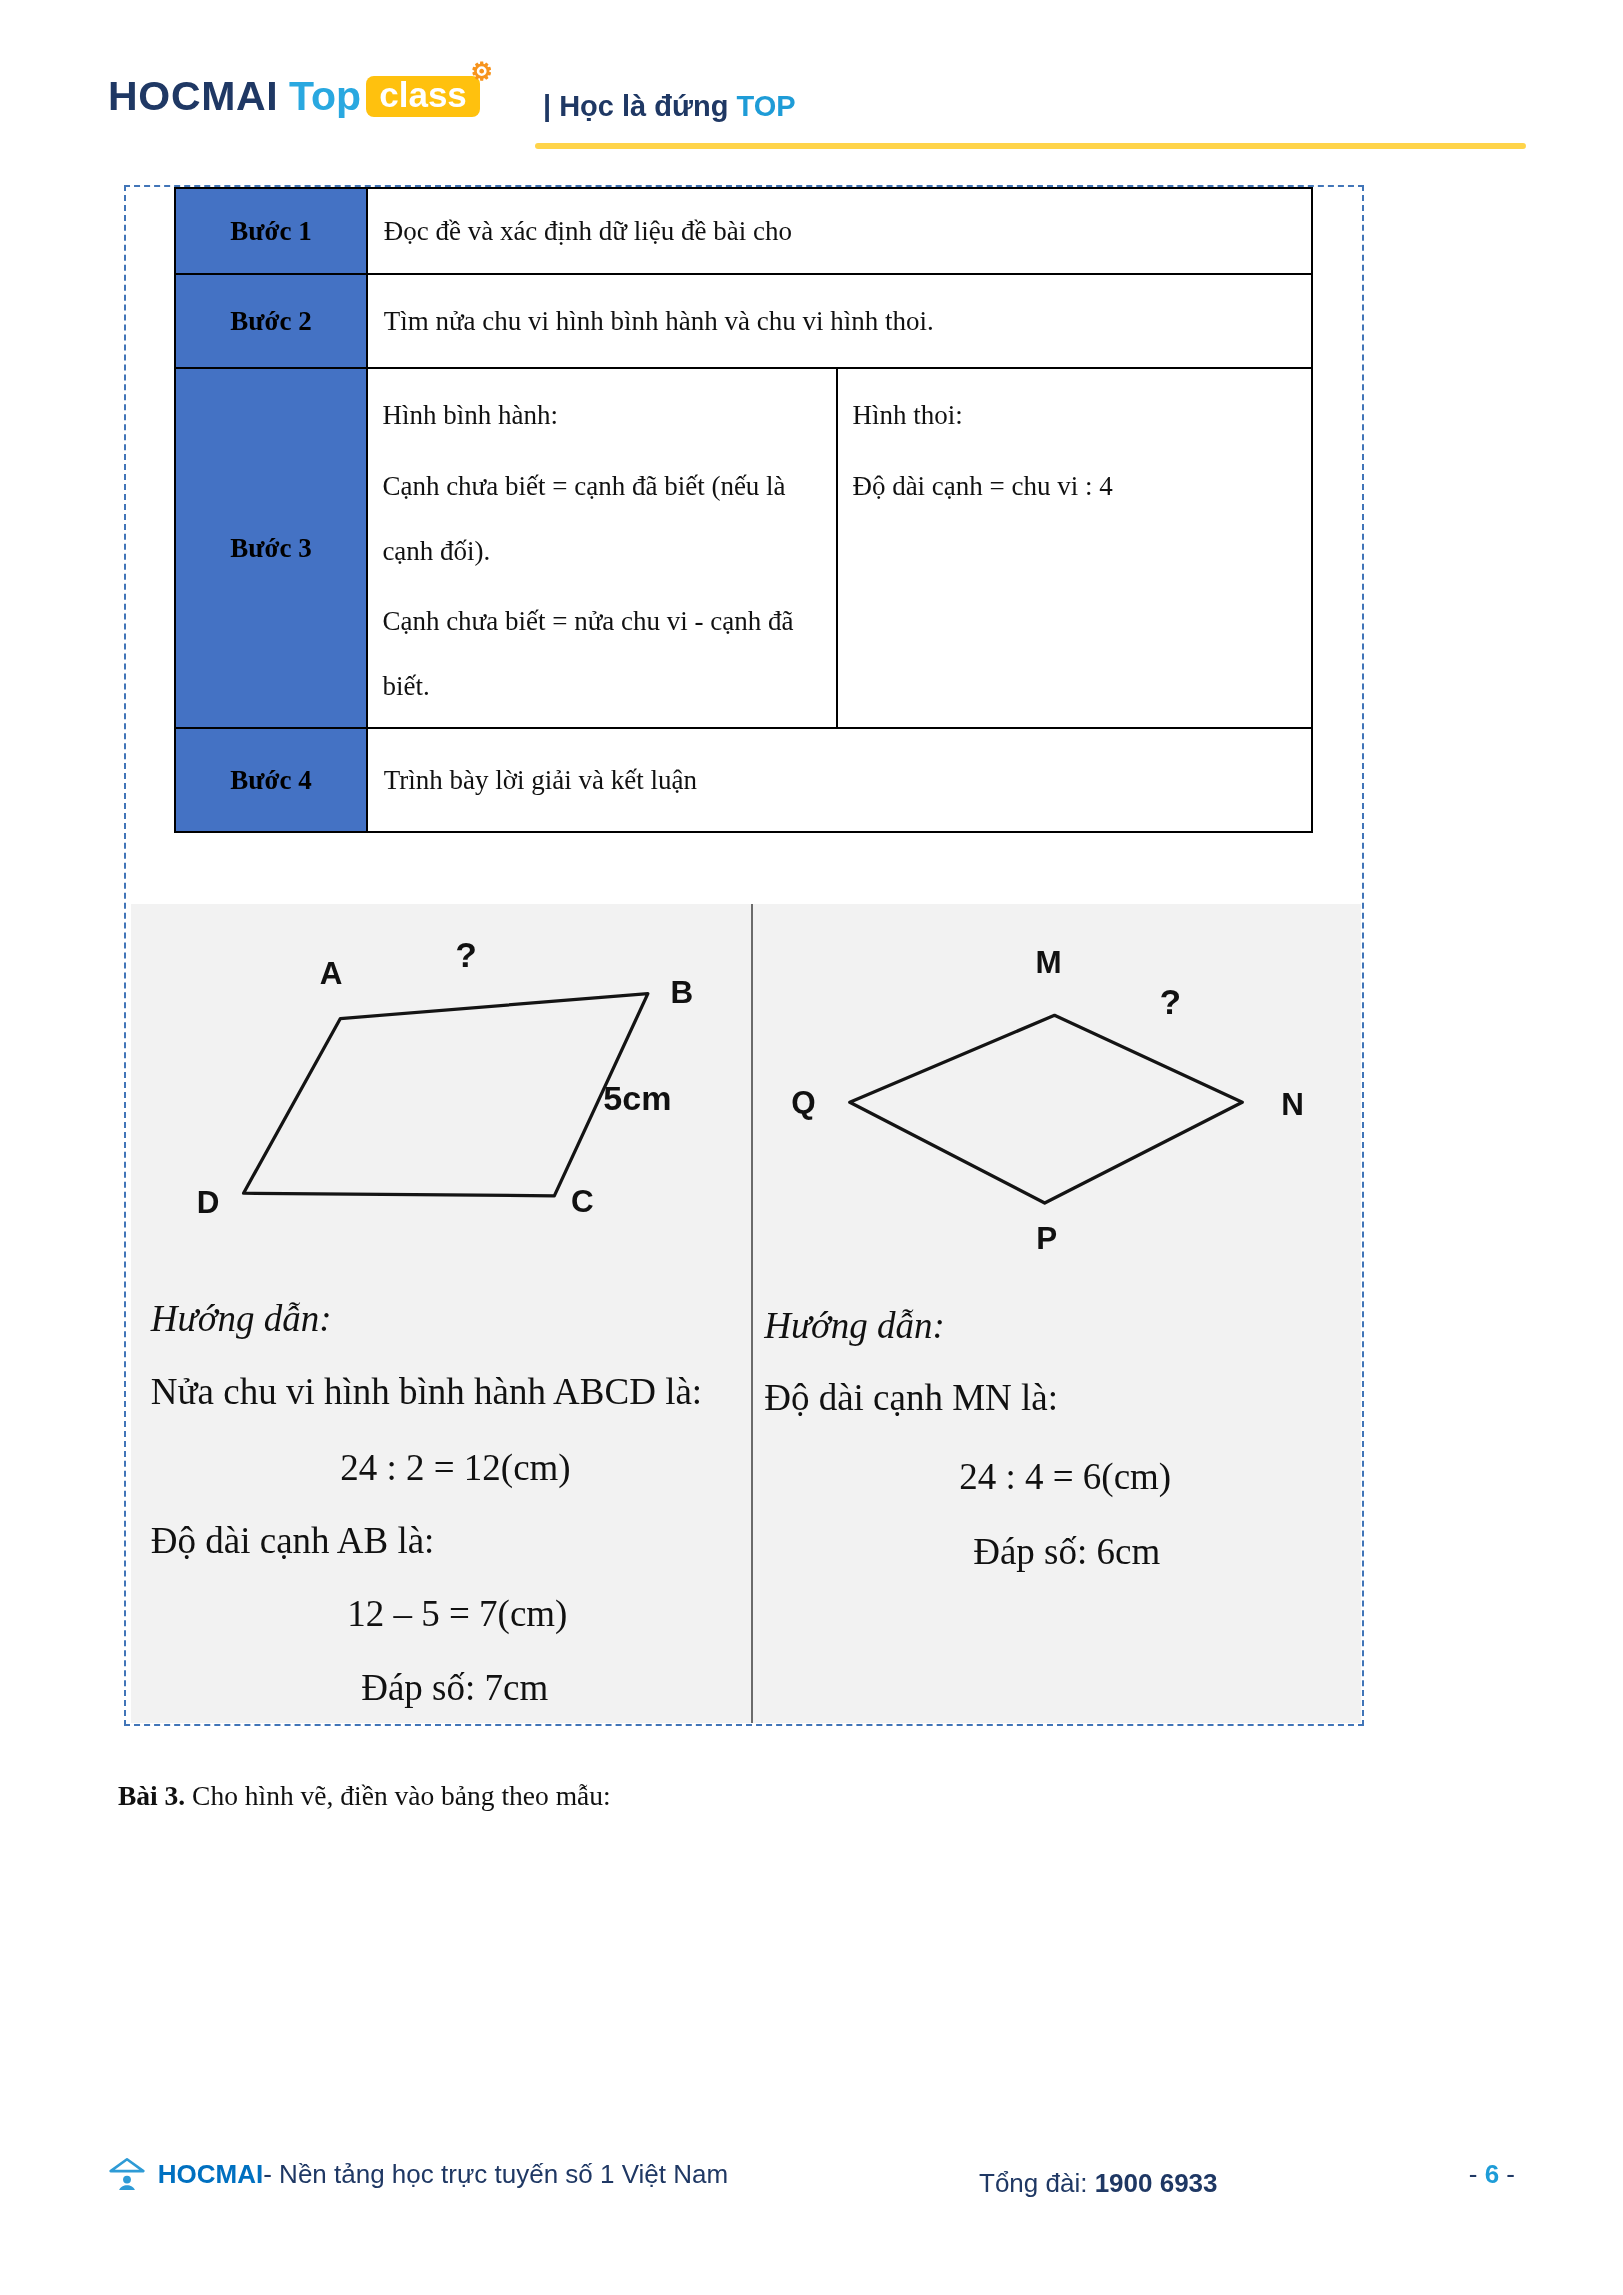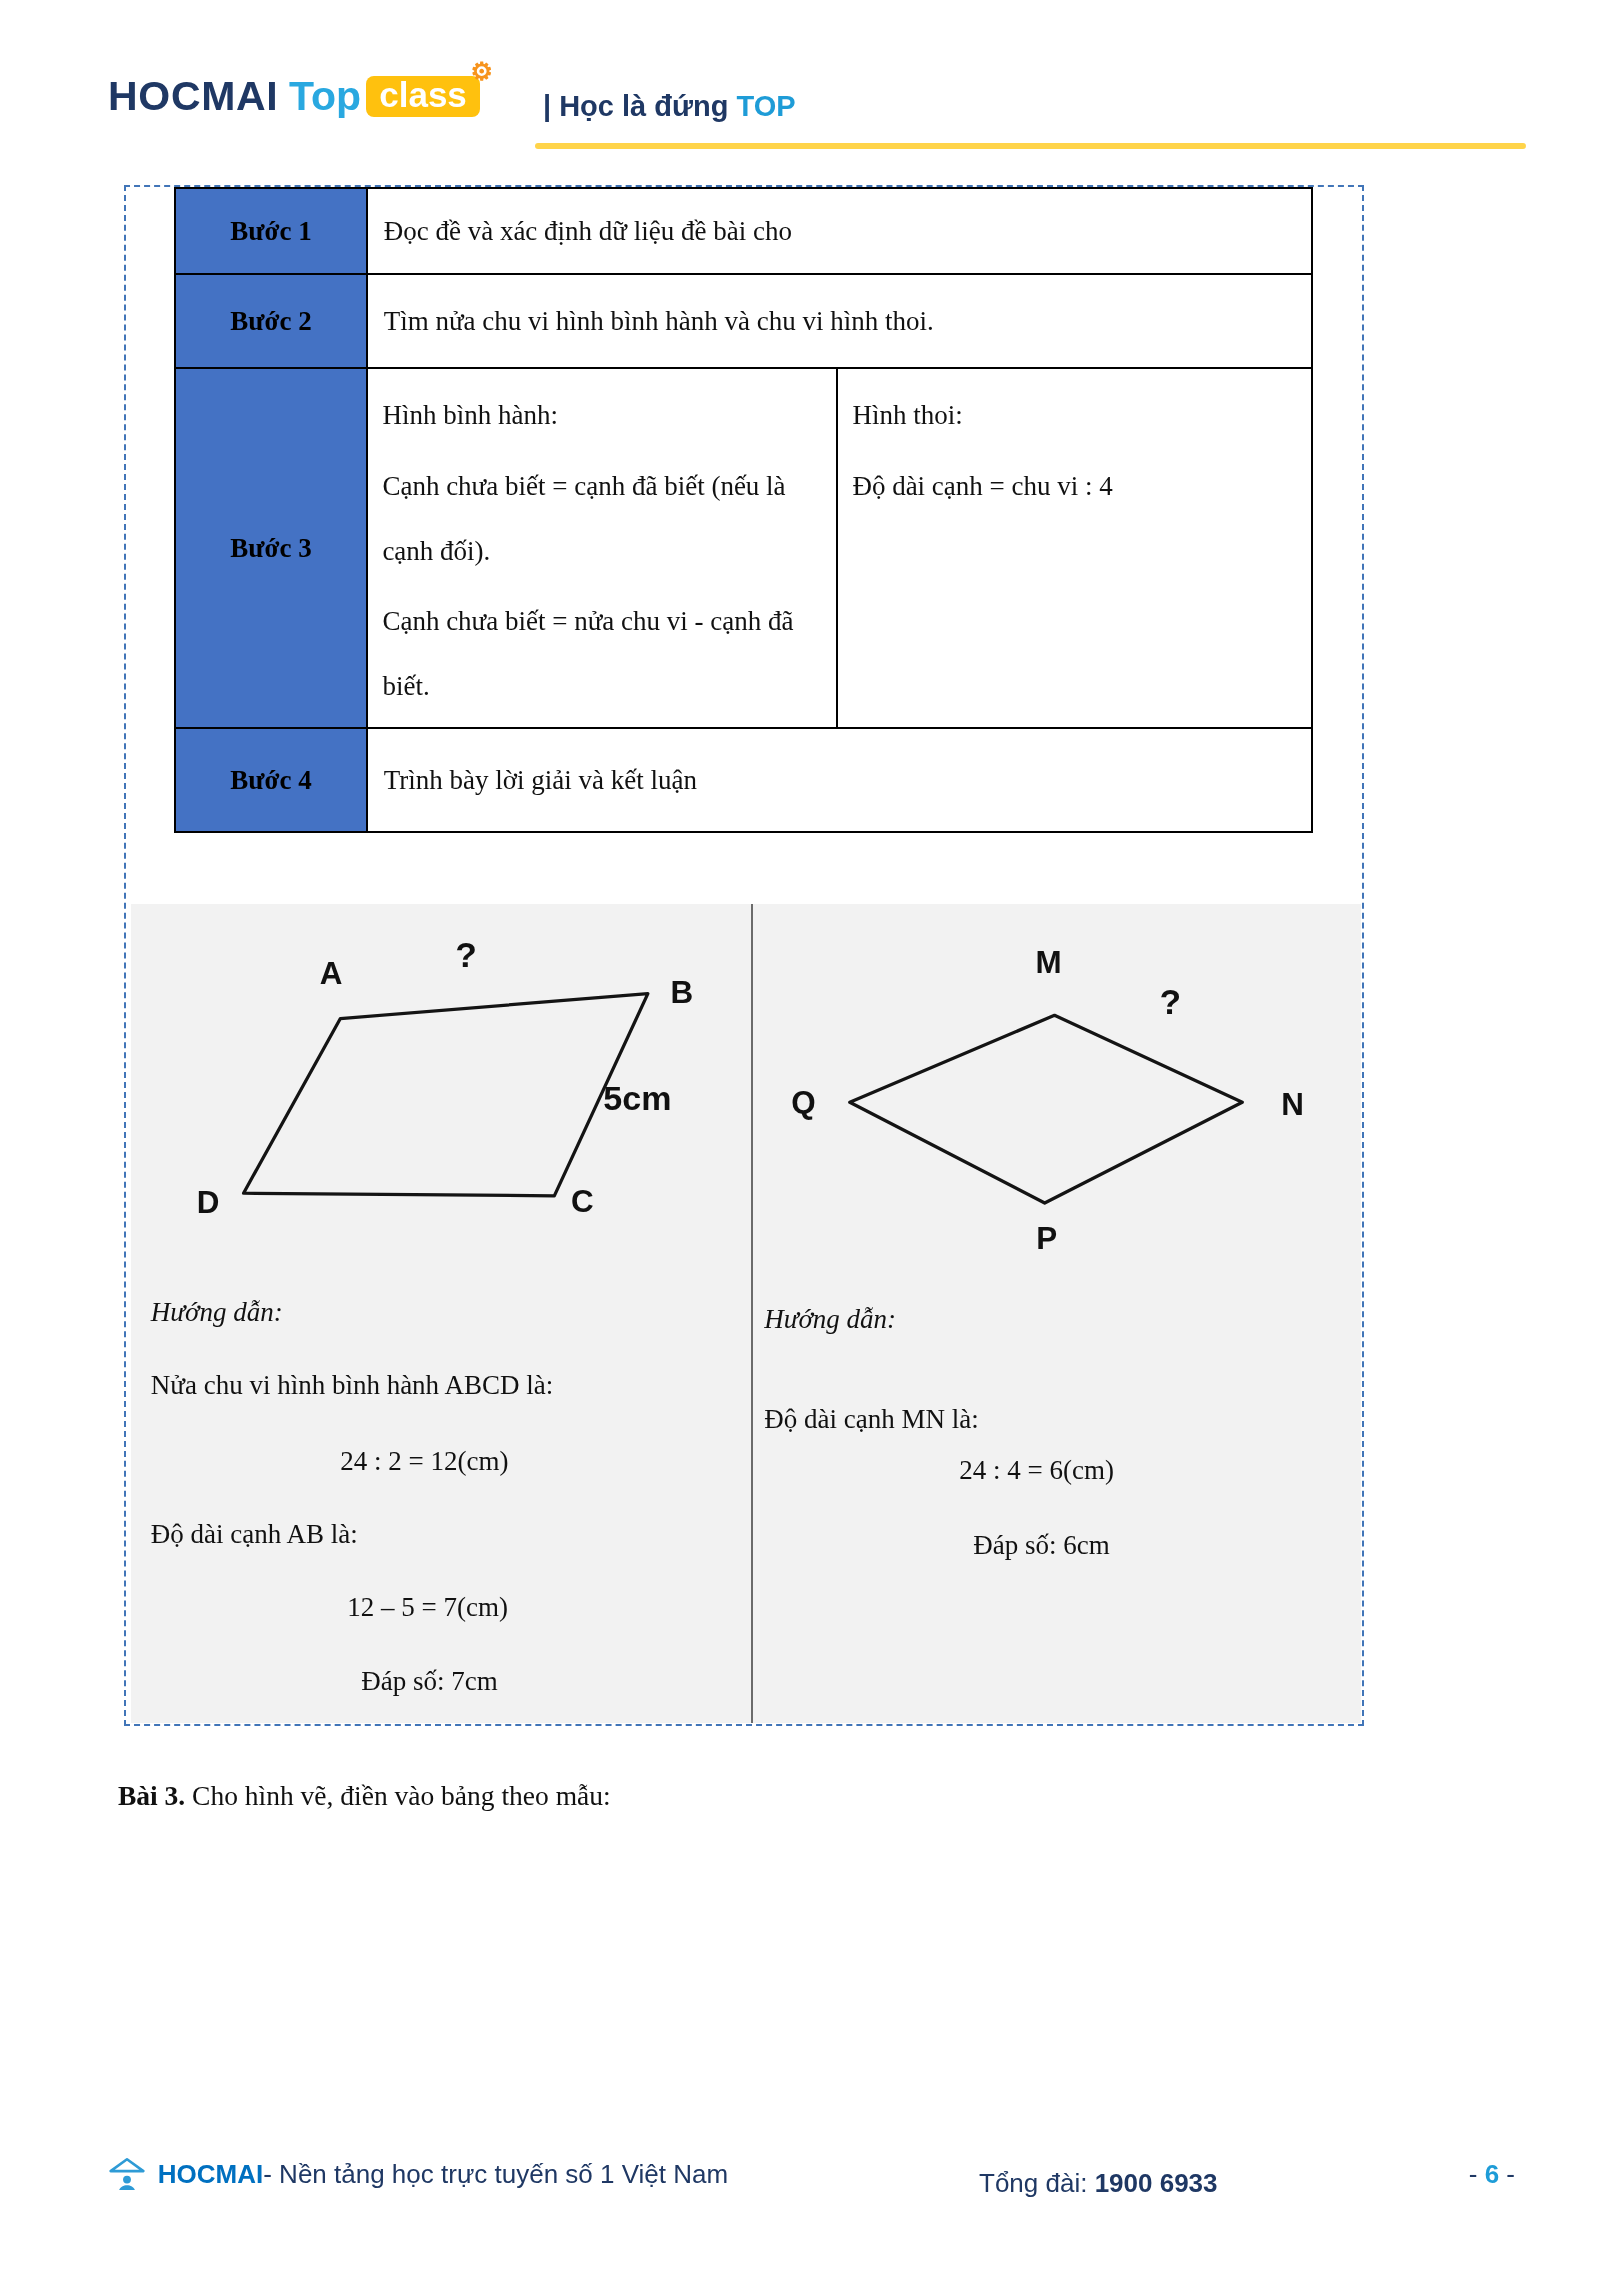--- a/index.html
+++ b/index.html
@@ -37,21 +37,21 @@
   .b{font-weight:700;}
 
   .panel{position:absolute;left:5.2px;top:717px;width:1230px;height:819px;background:#F2F2F2;}
   .panel-divider{position:absolute;left:620px;top:0;width:2px;height:100%;background:#6b6b6b;}
 
   .fig{position:absolute;top:0;}
   .fig-left{left:0;}
   .fig-right{left:620px;}
   svg text{font-family:"Liberation Sans", sans-serif;font-weight:600;fill:#111;}
 
-  .gline{position:absolute;font-size:27px;white-space:nowrap;}
+  .gline{position:absolute;font-size:37px;white-space:nowrap;}
   .gtitle{font-style:italic;}
 
   
   .bai3{position:absolute;left:118px;top:1752px;font-size:27.5px;}
 
   
   .footer{position:absolute;left:108px;top:2152px;width:1407px;height:52px;
           font-family:"Liberation Sans", sans-serif;font-size:26px;color:#1F3864;}
   .footer-left{position:absolute;left:0;top:3.9px;display:flex;align-items:center;}
   .footer-brand{color:#0070C0;font-weight:800;margin-left:11.8px;}
@@ -138,21 +138,21 @@
       </svg>
 
       <div class="gline gtitle" style="left:19.6px;top:393px;">Hướng dẫn:</div>
       <div class="gline" style="left:19.6px;top:466px;">Nửa chu vi hình bình hành ABCD là:</div>
       <div class="gline" style="left:209px;top:542px;text-align:center;">24 : 2 = 12(cm)</div>
       <div class="gline" style="left:19.6px;top:615px;">Độ dài cạnh AB là:</div>
       <div class="gline" style="left:216px;top:688px;">12 – 5 = 7(cm)</div>
       <div class="gline" style="left:230px;top:762px;">Đáp số: 7cm</div>
 
       <div class="gline gtitle" style="left:633px;top:400px;">Hướng dẫn:</div>
-      <div class="gline" style="left:633px;top:500px;text-align:right;">Độ dài cạnh MN là:</div>
+      <div class="gline" style="left:633px;top:472px;text-align:right;">Độ dài cạnh MN là:</div>
       <div class="gline" style="left:828px;top:551px;">24 : 4 = 6(cm)</div>
       <div class="gline" style="left:842px;top:626px;">Đáp số: 6cm</div>
     </div>
   </div>
 
   <p class="bai3"><span class="b">Bài 3.</span><span> Cho hình vẽ, điền vào bảng theo mẫu:</span></p>
 
   <div class="footer">
     <div class="footer-left">
       <svg width="38" height="38" viewBox="0 0 58 58">

